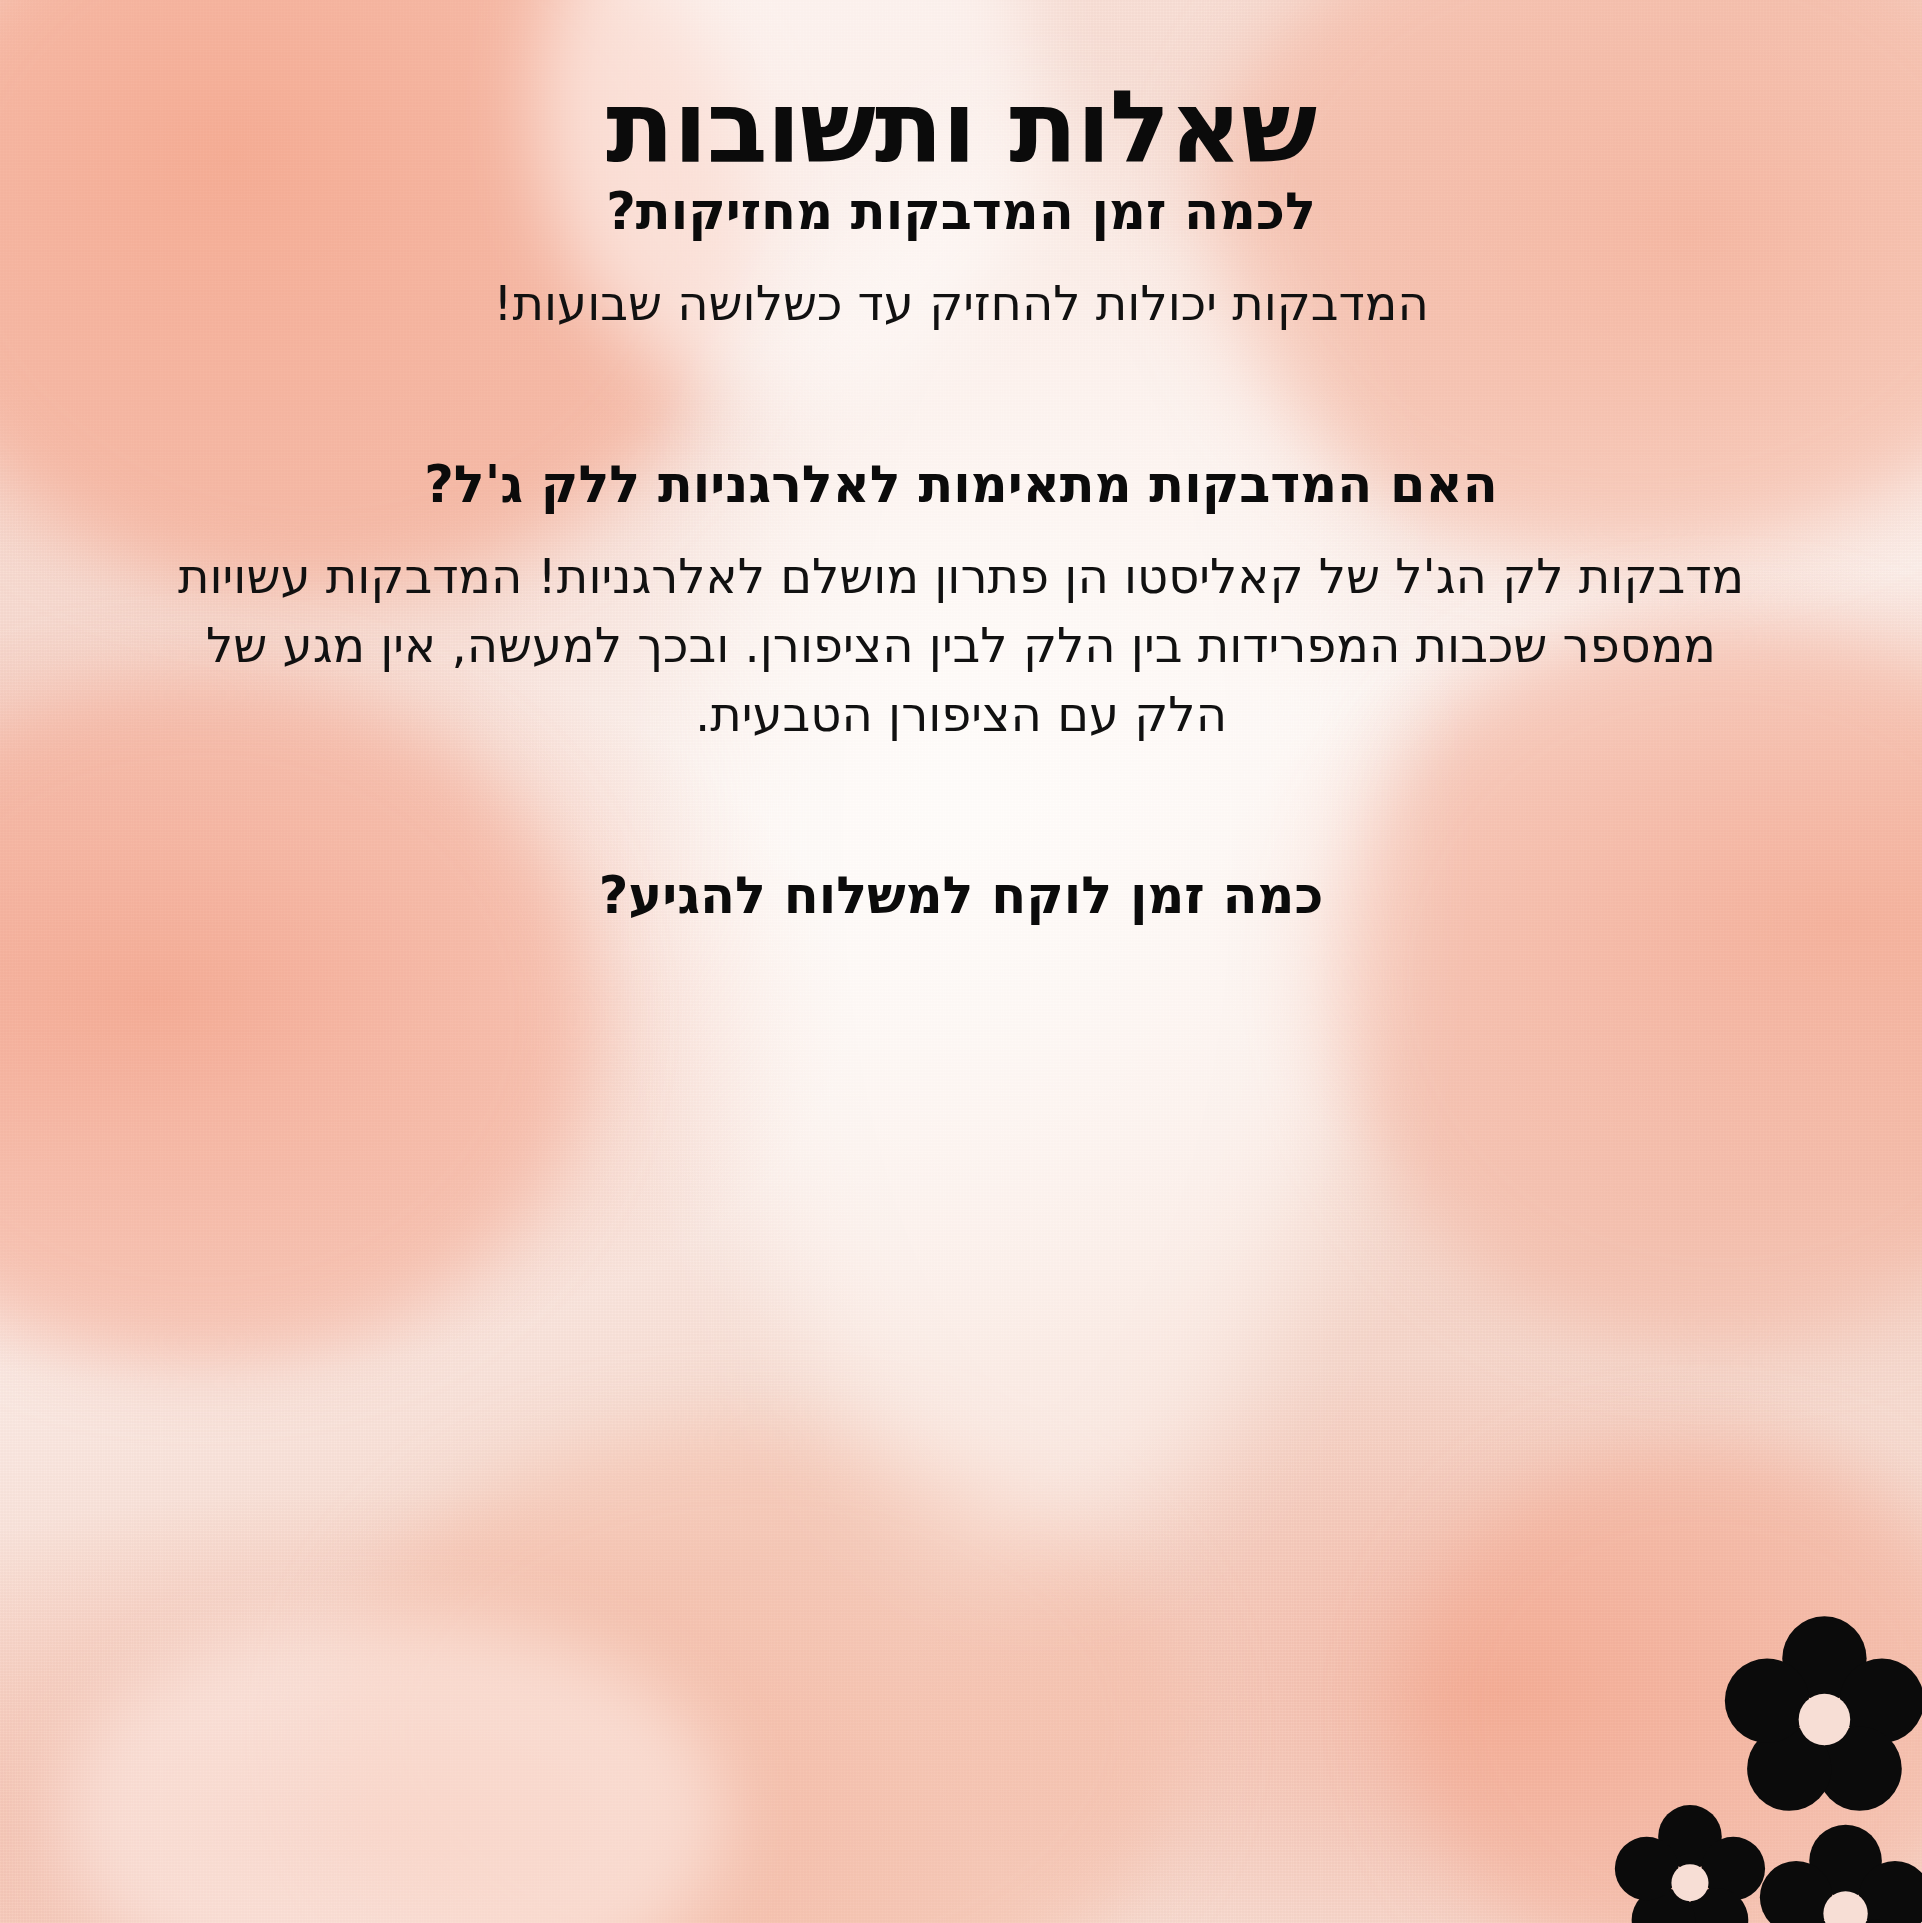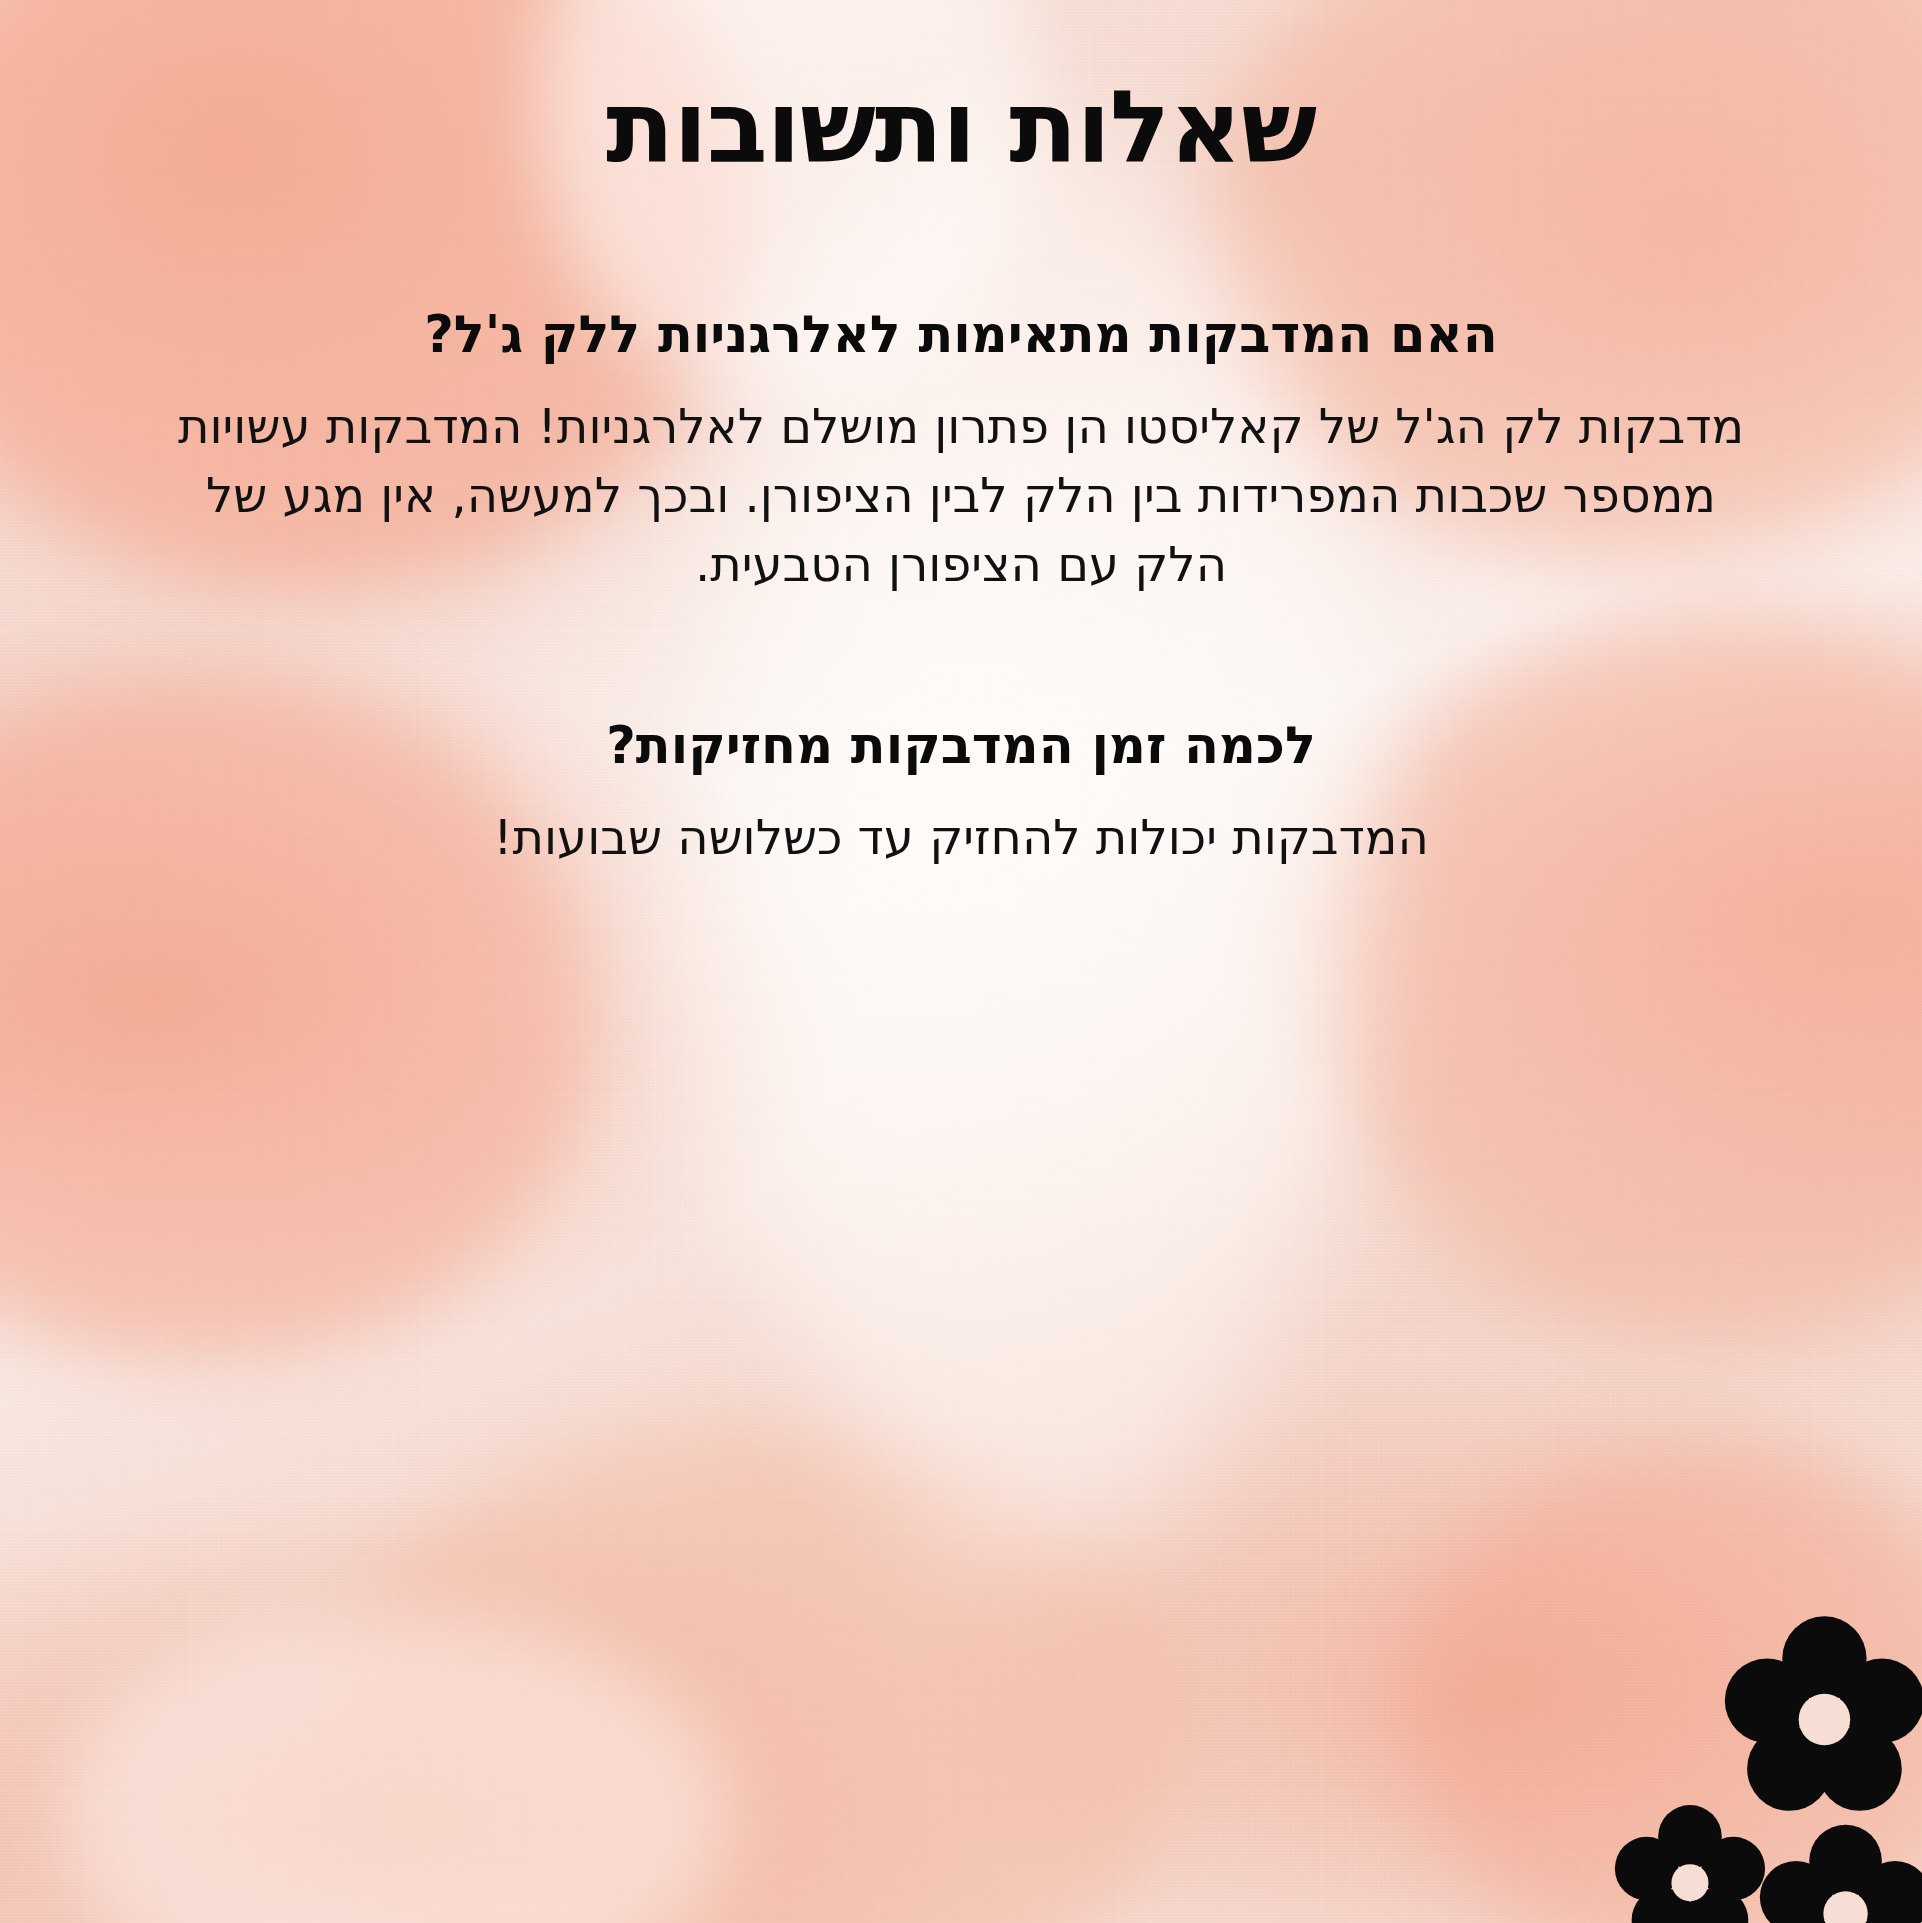--- a/index.html
+++ b/index.html
@@ -122,29 +122,30 @@
   <div class="wash e"></div>
   <div class="wash f"></div>
   <div class="wash g"></div>
   <div class="wash h"></div>
   <div class="wash i"></div>
 
   <div class="content">
     <h1 class="main-title">שאלות ותשובות</h1>
 
     <ul class="faq-list">
+      <li class="faq-item">
+        <h2 class="q">לכמה זמן המדבקות מחזיקות?</h2>
+        <p class="a">המדבקות יכולות להחזיק עד כשלושה שבועות!</p>
+      </li>
       <li class="faq-item first">
         <h2 class="q">האם המדבקות מתאימות לאלרגניות ללק ג'ל?</h2>
         <p class="a">מדבקות לק הג'ל של קאליסטו הן פתרון מושלם לאלרגניות! המדבקות עשויות ממספר שכבות המפרידות בין הלק לבין הציפורן. ובכך למעשה, אין מגע של הלק עם הציפורן הטבעית.</p>
       </li>
       <li class="faq-item">
-        <h2 class="q">לכמה זמן המדבקות מחזיקות?</h2>
-        <p class="a">המדבקות יכולות להחזיק עד כשלושה שבועות!</p>
-      </li>
-      <li class="faq-item">
+        <h2 class="q">כמה זמן לוקח למשלוח להגיע?</h2>
       </li>
     </ul>
   </div>
 
   <svg class="flowers" viewBox="0 0 430 360">
     <g fill="#0b0b0b">
 
       <g transform="translate(318,118) scale(1.22)">
         <circle cx="0" cy="-52" r="36"></circle>
         <circle cx="49" cy="-16" r="36"></circle>

